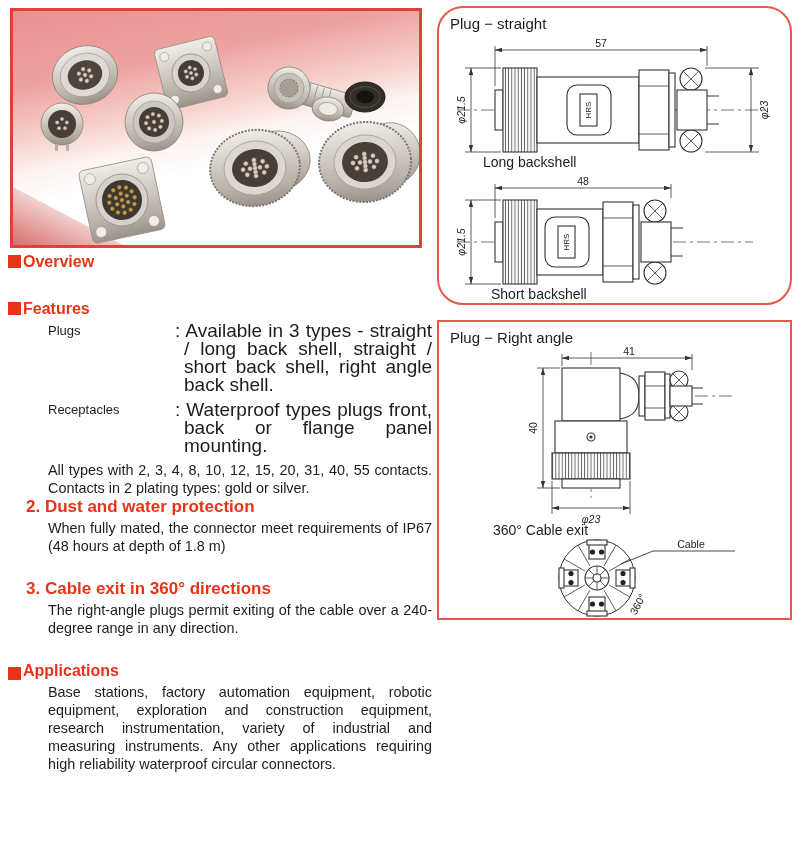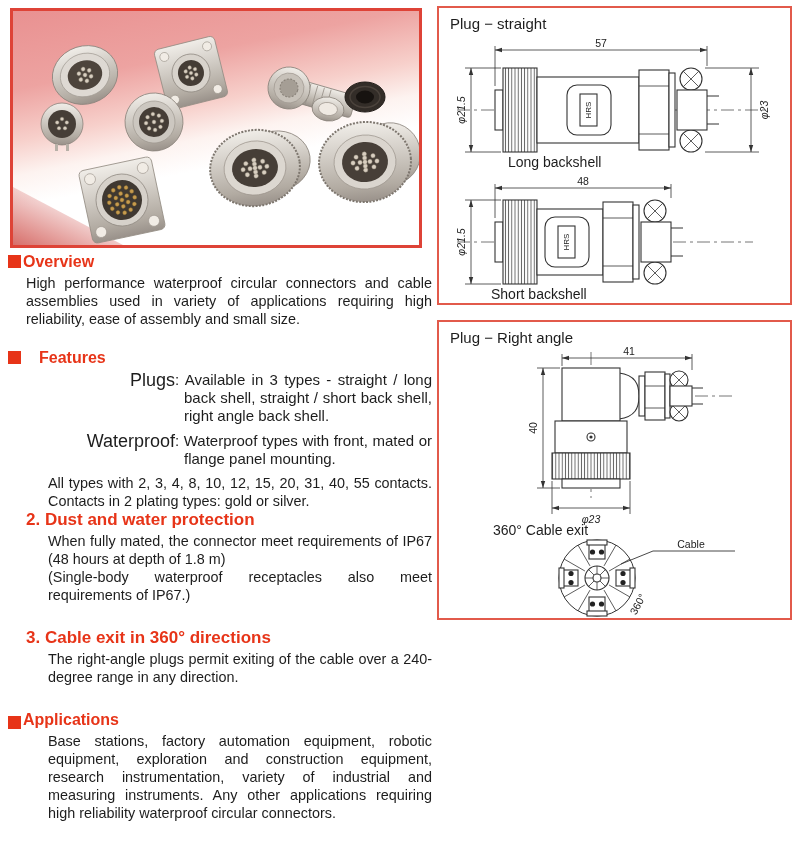--- a/index.html
+++ b/index.html
@@ -9,28 +9,28 @@
   .abs{position:absolute;}
   .photo-frame{left:10px;top:8px;width:406px;height:234px;border:3px solid var(--photo-border);}
   .photo-frame svg{display:block;}
   .left-col{left:8px;top:252px;width:424px;}
   .sec-head{display:flex;align-items:center;font-size:16px;font-weight:bold;color:var(--red);line-height:19px;}
   .bullet{width:13px;height:13px;background:var(--red);margin-right:2px;flex:none;}
   p{margin:0;font-size:14.4px;line-height:18px;text-align:justify;}
   .ind1{margin-left:18px;}
   .ind2{margin-left:40px;}
   .mt3{margin-top:3px;} .mt4{margin-top:4px;} .mt6{margin-top:6px;} .mt7{margin-top:7px;}
-  .mt12{margin-top:20px;gap:16px;} .mt15{}
+  .mt12{margin-top:28px;} .mt15{}
   .mt20{margin-top:24px;} .mt24{margin-top:24px;align-items:flex-end;}
   .feat-head{font-size:17px;font-weight:bold;color:var(--red);margin-left:18px;line-height:19px;}
   .frow{display:flex;margin-left:40px;}
-  .term{width:127px;flex:none;font-size:18px;line-height:18px;text-align:right;}
-  .desc{flex:1;font-size:15px;line-height:18px;text-align:justify;padding-left:9px;text-indent:-9px;}
+  .term{width:127px;flex:none;font-size:13px;line-height:18px;}
+  .desc{flex:1;font-size:19px;line-height:18px;text-align:justify;padding-left:9px;text-indent:-9px;}
   .panel{position:absolute;border:2px solid var(--border-salmon);background:#fff;}
-  #panel1{left:437px;top:6px;width:351px;height:295px;}
+  #panel1{left:437px;top:6px;width:351px;height:295px;border-radius:26px;}
   #panel2{left:437px;top:320px;width:351px;height:296px;text-align:center;}
   .p-title{position:absolute;left:11px;top:7px;font-size:15px;color:var(--ink);}
   .dlabel{position:absolute;font-size:14px;color:var(--ink);z-index:2;}
   
   .cl{stroke:#666;stroke-width:0.9;stroke-dasharray:13 4 3 4;fill:none;}
   .ol{fill:#fff;stroke:#333;stroke-width:1.1;}
   .thin{stroke:#333;stroke-width:0.8;}
   .ln{stroke:#333;stroke-width:1;}
   .dim{stroke:#333;stroke-width:0.8;}
   .arr{fill:#333;}
@@ -230,40 +230,38 @@
     </g>
   </svg>
 </div>
 
 <div class="abs left-col">
 
   <div class="sec-head">
     <span class="bullet"></span>
     <span>Overview</span>
   </div>
-  <p class="ind1 mt3">High performance waterproof circular connectors and cable assemblies used in variety of applications requiring high reliability, ease of assembly and small size.</p>
 
   <div class="sec-head mt12">
     <span class="bullet"></span>
     <span>Features</span>
   </div>
 
   <div class="frow mt4">
     <div class="term">Plugs</div>
     <div class="desc">: Available in 3 types - straight / long back shell, straight / short back shell, right angle back shell.</div>
   </div>
   <div class="frow mt7">
-    <div class="term">Waterproof</div>
-    <div class="desc">: Waterproof types with front, mated or flange panel mounting.</div>
+    <div class="term">Receptacles</div>
+    <div class="desc">: Waterproof types plugs front, back or flange panel mounting.</div>
   </div>
   <p class="ind2 mt6">All types with 2, 3, 4, 8, 10, 12, 15, 20, 31, 40, 55 contacts. Contacts in 2 plating types: gold or silver.</p>
 
   <div class="feat-head mt15">2. Dust and water protection</div>
   <p class="ind2 mt3">When fully mated, the connector meet requirements of IP67 (48 hours at depth of 1.8 m)</p>
-  <p class="ind2">(Single-body waterproof receptacles also meet requirements of IP67.)</p>
 
   <div class="feat-head mt20">3. Cable exit in 360° directions</div>
   <p class="ind2 mt3">The right-angle plugs permit exiting of the cable over a 240-degree range in any direction.</p>
 
   <div class="sec-head mt24">
     <span class="bullet"></span>
     <span>Applications</span>
   </div>
   <p class="ind2 mt3">Base stations, factory automation equipment, robotic equipment, exploration and construction equipment, research instrumentation, variety of industrial and measuring instruments. Any other applications requiring high reliability waterproof circular connectors.</p>
 </div>
@@ -310,21 +308,21 @@
     <polygon class="arr" points="18,34 15.8,41 20.2,41"></polygon>
       <polygon class="arr" points="18,118 15.8,111 20.2,111"></polygon>
     <text class="dtx" transform="rotate(-90 8 76)" x="8" y="79.5" text-anchor="middle" font-style="italic">φ21.5</text>
     <line class="dim" x1="252" y1="34" x2="306" y2="34"></line>
       <line class="dim" x1="252" y1="118" x2="306" y2="118"></line>
     <line class="dim" x1="298" y1="34" x2="298" y2="118"></line>
     <polygon class="arr" points="298,34 295.8,41 300.2,41"></polygon>
       <polygon class="arr" points="298,118 295.8,111 300.2,111"></polygon>
     <text class="dtx" transform="rotate(-90 311 76)" x="311" y="79.5" text-anchor="middle" font-style="italic">φ23</text>
   </svg>
-  <div class="dlabel" style="left:69px;top:146px;">Long backshell</div>
+  <div class="dlabel" style="left:44px;top:146px;">Long backshell</div>
 
   <svg class="abs" style="left:14px;top:164px;" width="320" height="120" viewBox="0 0 320 120">
     <defs>
       <pattern id="kpB" width="3.2" height="6" patternUnits="userSpaceOnUse">
         <rect width="3.2" height="6" fill="#fff"></rect>
           <line x1="1.2" y1="0" x2="1.2" y2="6" stroke="#555" stroke-width="0.9"></line>
       </pattern>
     </defs>
     <line class="cl" x1="4" y1="70" x2="300" y2="70"></line>
     <rect class="ol" x="42" y="50" width="8" height="40"></rect>

